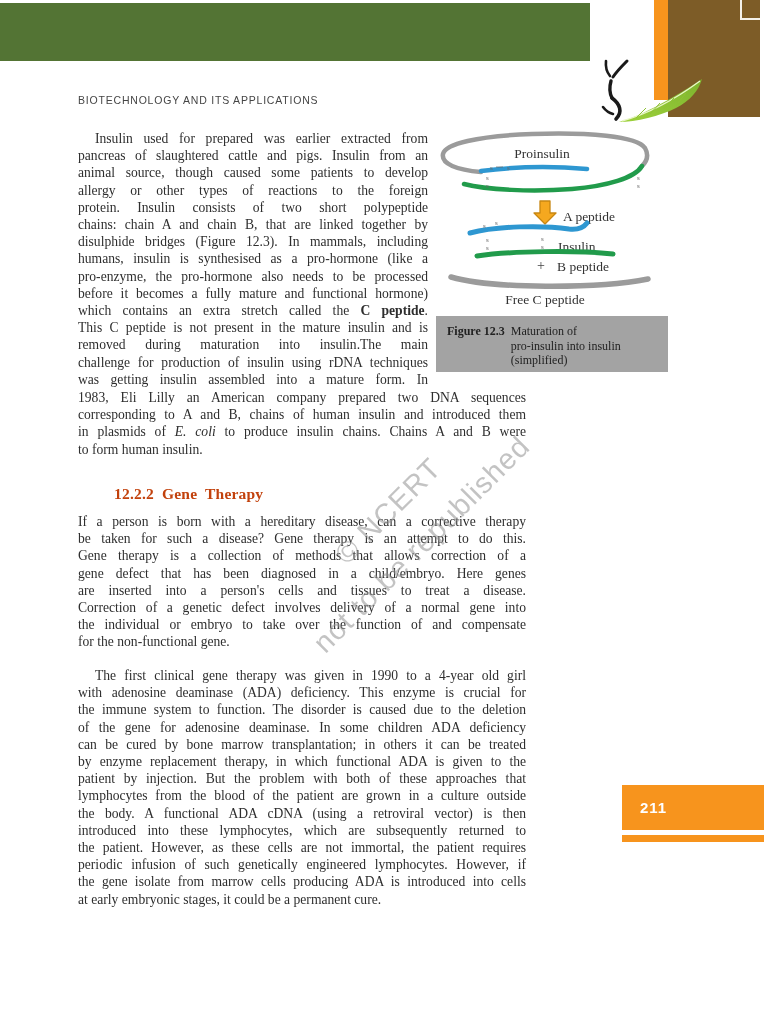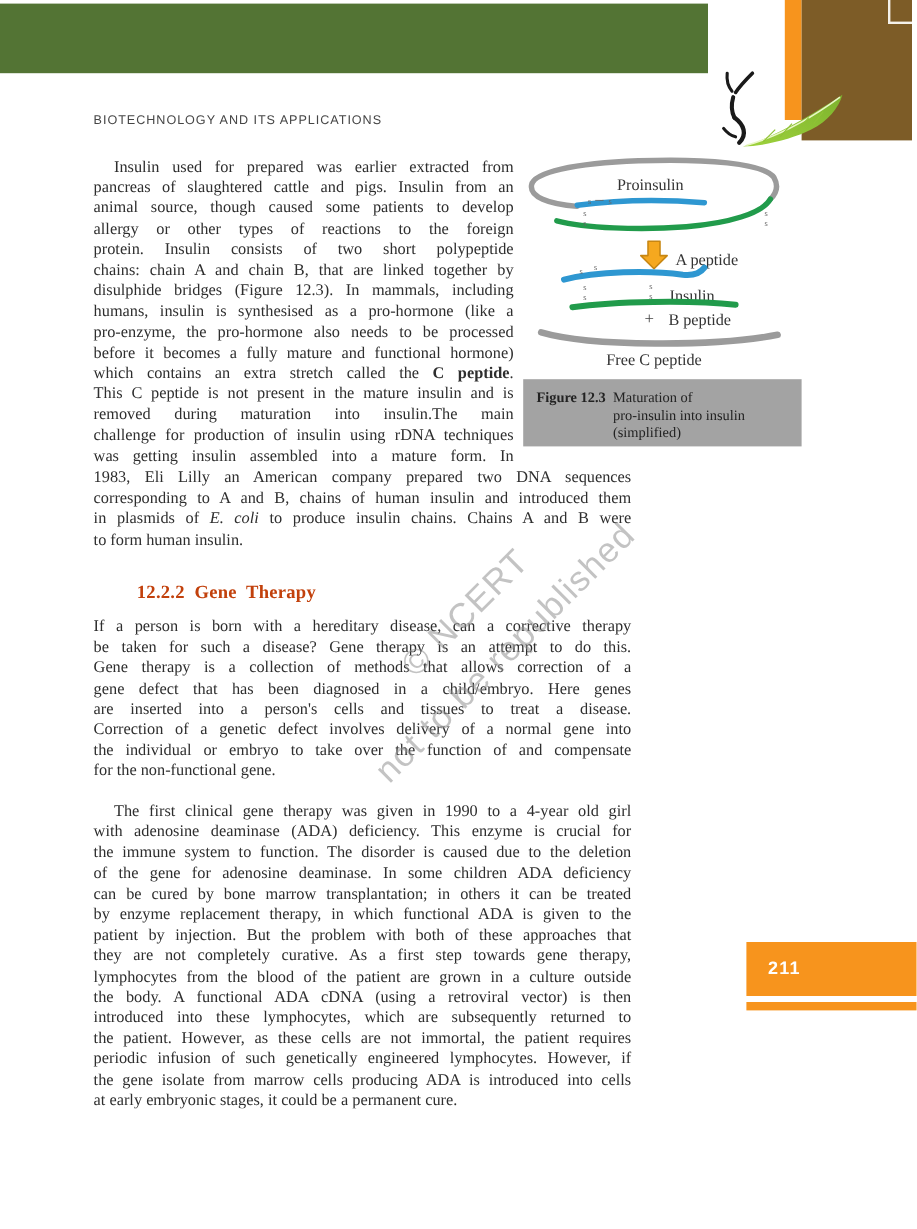--- a/index.html
+++ b/index.html
@@ -145,21 +145,20 @@
       <div class="tline">for the non-functional gene.</div>
     </div>
   <div id="para3" class="textblock para-end indent-first">
       <div class="tline">The first clinical gene therapy was given in 1990 to a 4-year old girl</div>
       <div class="tline">with adenosine deaminase (ADA) deficiency. This enzyme is crucial for</div>
       <div class="tline">the immune system to function. The disorder is caused due to the deletion</div>
       <div class="tline">of the gene for adenosine deaminase. In some children ADA deficiency</div>
       <div class="tline">can be cured by bone marrow transplantation; in others it can be treated</div>
       <div class="tline">by enzyme replacement therapy, in which functional ADA is given to the</div>
       <div class="tline">patient by injection. But the problem with both of these approaches that</div>
-      <div class="tline">they are not completely curative. As a first step towards gene therapy,</div>
       <div class="tline">lymphocytes from the blood of the patient are grown in a culture outside</div>
       <div class="tline">the body. A functional ADA cDNA (using a retroviral vector) is then</div>
       <div class="tline">introduced into these lymphocytes, which are subsequently returned to</div>
       <div class="tline">the patient. However, as these cells are not immortal, the patient requires</div>
       <div class="tline">periodic infusion of such genetically engineered lymphocytes. However, if</div>
       <div class="tline">the gene isolate from marrow cells producing ADA is introduced into cells</div>
       <div class="tline">at early embryonic stages, it could be a permanent cure.</div>
     </div>
 
   <svg class="fig-diagram" width="228" height="182" viewBox="0 0 228 182">

